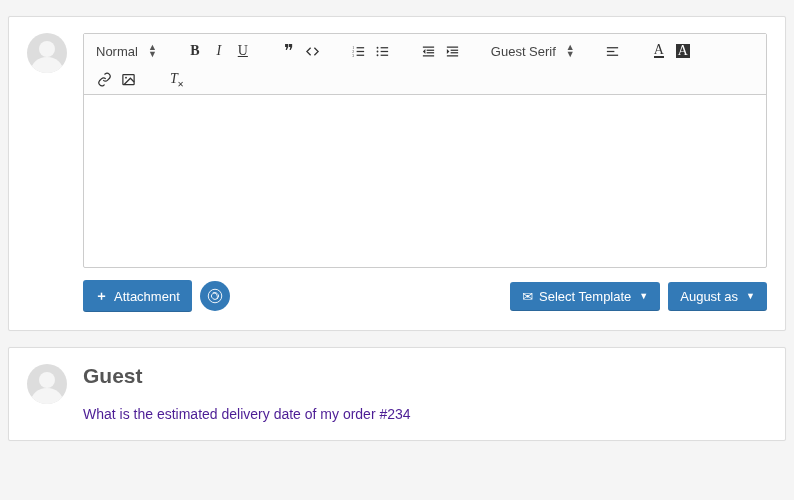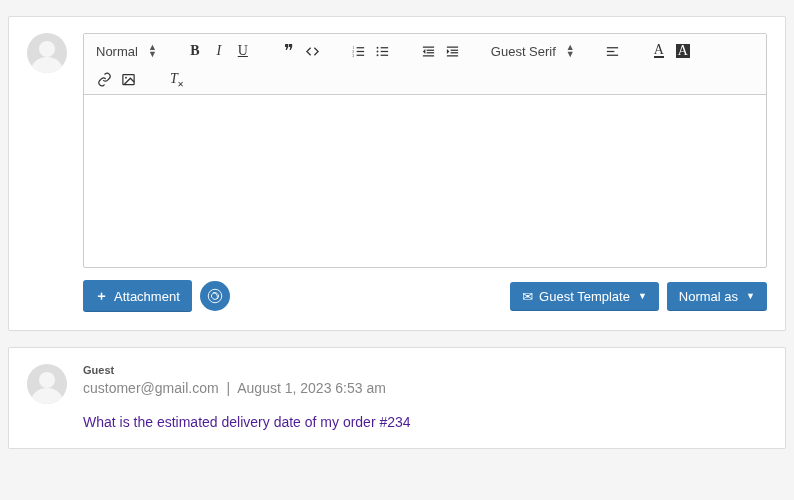--- a/index.html
+++ b/index.html
@@ -99,21 +99,21 @@
     box-shadow: inset 0 -1px 0 rgba(0,0,0,0.15);
   }
   .btn .caret{ font-size:9px; margin-left:2px;}
   .ai-circle{
     width:30px; height:30px; border-radius:50%;
     background:#337ab7; display:flex; align-items:center; justify-content:center;
     cursor:pointer;
   }
   .ai-circle svg{ width:18px; height:18px; stroke:#fff; fill:none; stroke-width:1.2;}
   
-  .msg-name { font-weight:600; color:#555; font-size:11px; }
+  .msg-name { font-weight:600; color:#555; font-size:21px; }
   .msg-meta { color:#888; font-size:14px; margin-top:4px;}
   .msg-body { color:#4c1d95; font-size:14px; margin-top:18px;}
   .pipe { margin:0 4px;}
   .panel.msg{ margin-top:16px;}
 </style>
 </head>
 <body>
 
 <div class="panel reply-panel">
   <div class="panel-inner">
@@ -260,39 +260,34 @@
               <circle cx="12" cy="12" r="9"></circle>
               <path d="M7 12c2-6 8-6 10 0"></path>
               <path d="M17 12c-2 6-8 6-10 0"></path>
               <path d="M9 8c4-1 7 3 6 8"></path>
             </svg>
           </div>
         </div>
         <div class="actions-right">
           <button class="btn">
             <span>✉</span>
-            <span>Guest Template</span>
+            <span>Select Template</span>
             <span class="caret">▼</span>
           </button>
           <button class="btn">
-            <span>Normal as</span>
+            <span>August as</span>
             <span class="caret">▼</span>
           </button>
         </div>
       </div>
     </div>
   </div>
 </div>
 
 <div class="panel msg">
   <div class="panel-inner">
     <div class="avatar"></div>
     <div style="flex:1;">
       <div class="msg-name">Guest</div>
-      <div class="msg-meta">
-        <span>customer@gmail.com</span>
-        <span class="pipe">|</span>
-        <span>August 1, 2023 6:53 am</span>
-      </div>
       <div class="msg-body">What is the estimated delivery date of my order #234</div>
     </div>
   </div>
 </div>
 
 </body></html>

